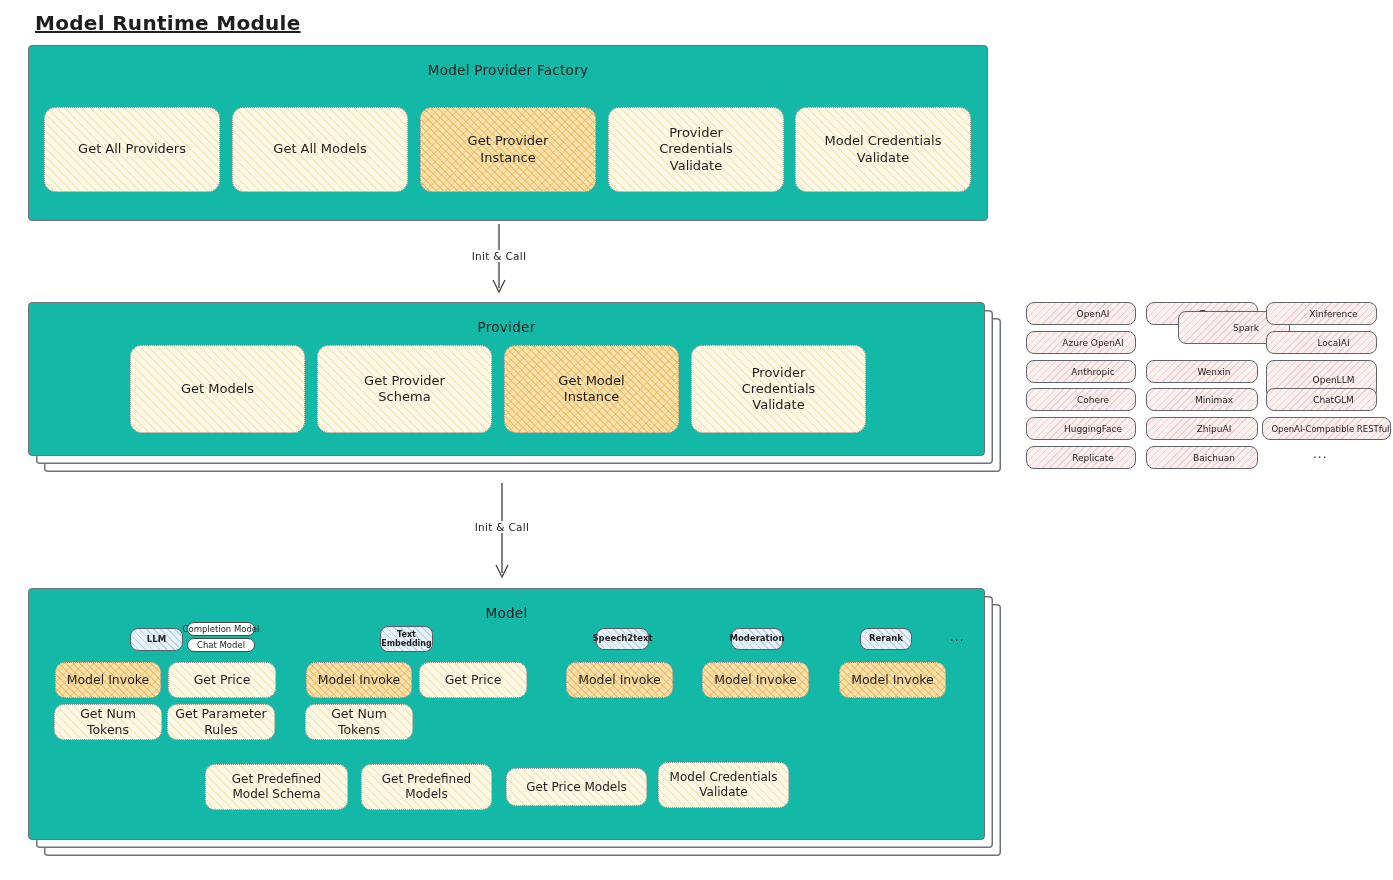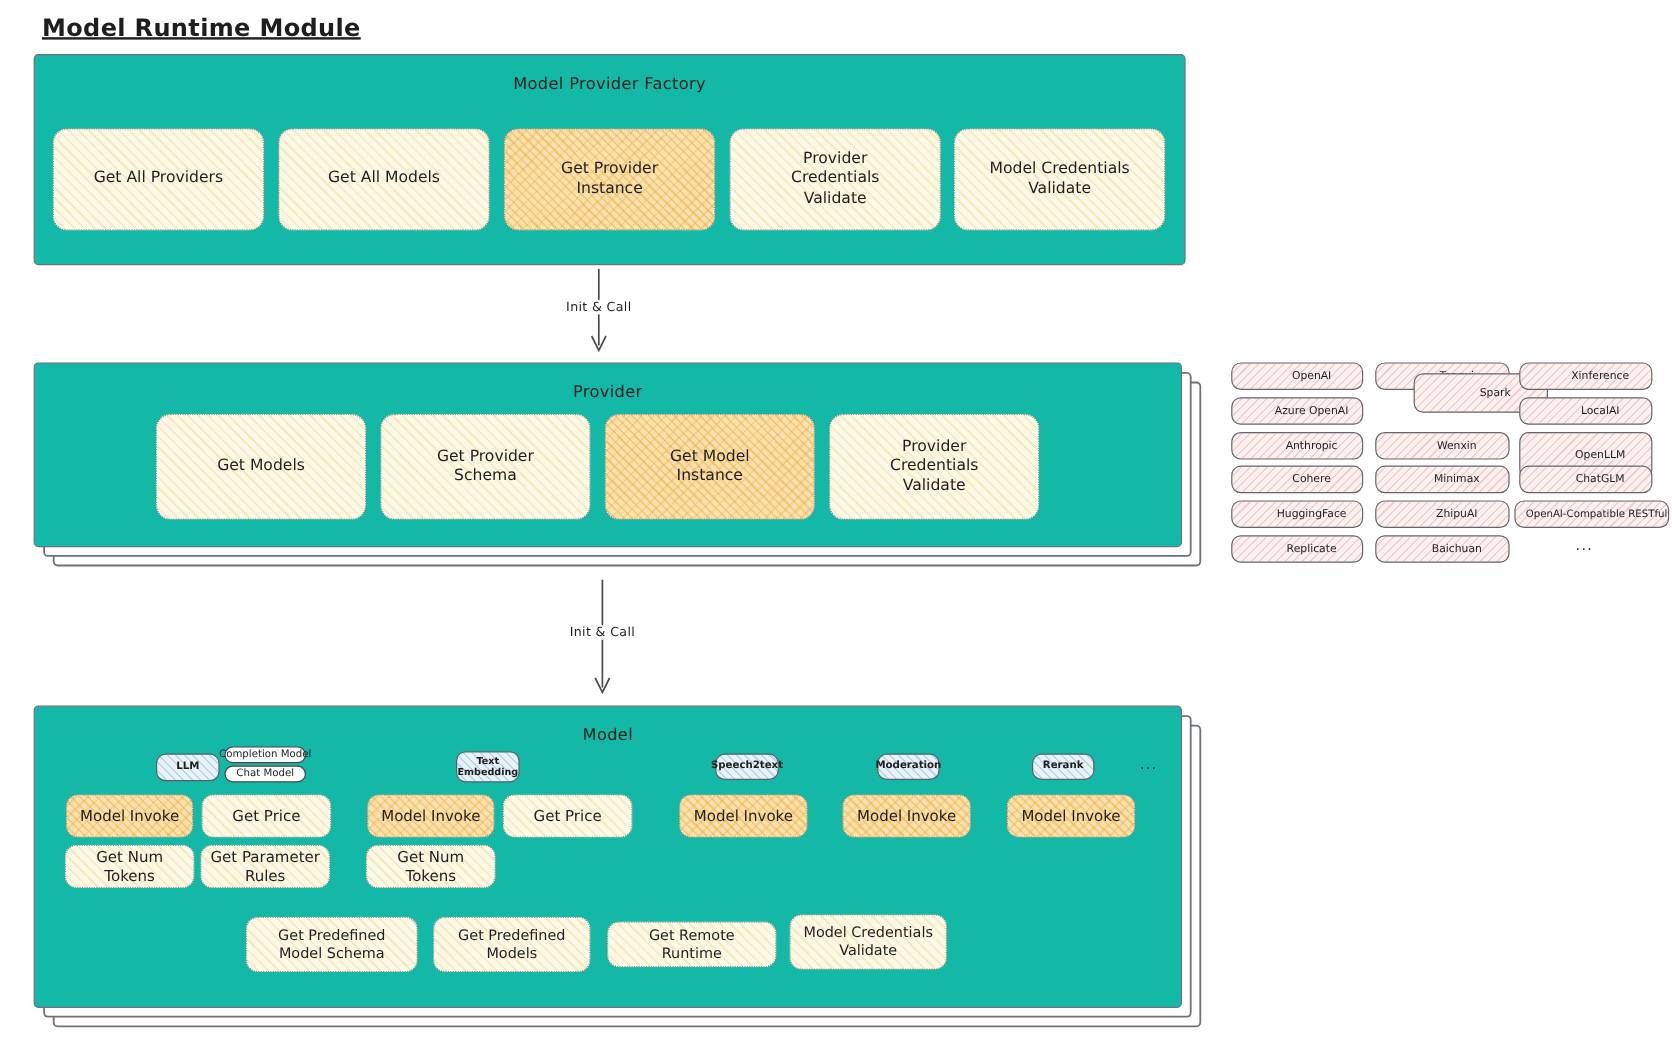--- a/index.html
+++ b/index.html
@@ -147,16 +147,16 @@
   <div class="btn small o" style="left:306px;top:662px;width:106px;height:36px;">Model Invoke</div>
   <div class="btn small y" style="left:419px;top:662px;width:108px;height:36px;">Get Price</div>
   <div class="btn small y" style="left:305px;top:704px;width:108px;height:36px;">Get Num Tokens</div>
 
   <div class="btn small o" style="left:566px;top:662px;width:107px;height:36px;">Model Invoke</div>
   <div class="btn small o" style="left:702px;top:662px;width:107px;height:36px;">Model Invoke</div>
   <div class="btn small o" style="left:839px;top:662px;width:107px;height:36px;">Model Invoke</div>
 
   <div class="btn tiny y" style="left:361px;top:764px;width:131px;height:46px;">Get Predefined Models</div>
   <div class="btn tiny y" style="left:205px;top:764px;width:143px;height:46px;">Get Predefined Model Schema</div>
-  <div class="btn tiny y" style="left:506px;top:768px;width:141px;height:38px;">Get Remote Runtime</div>
+  <div class="btn tiny y" style="left:506px;top:768px;width:141px;height:38px;">Get Price Models</div>
   <div class="btn tiny y" style="left:658px;top:762px;width:131px;height:46px;">Model Credentials Validate</div>
 
 </div>
 
 </body></html>

